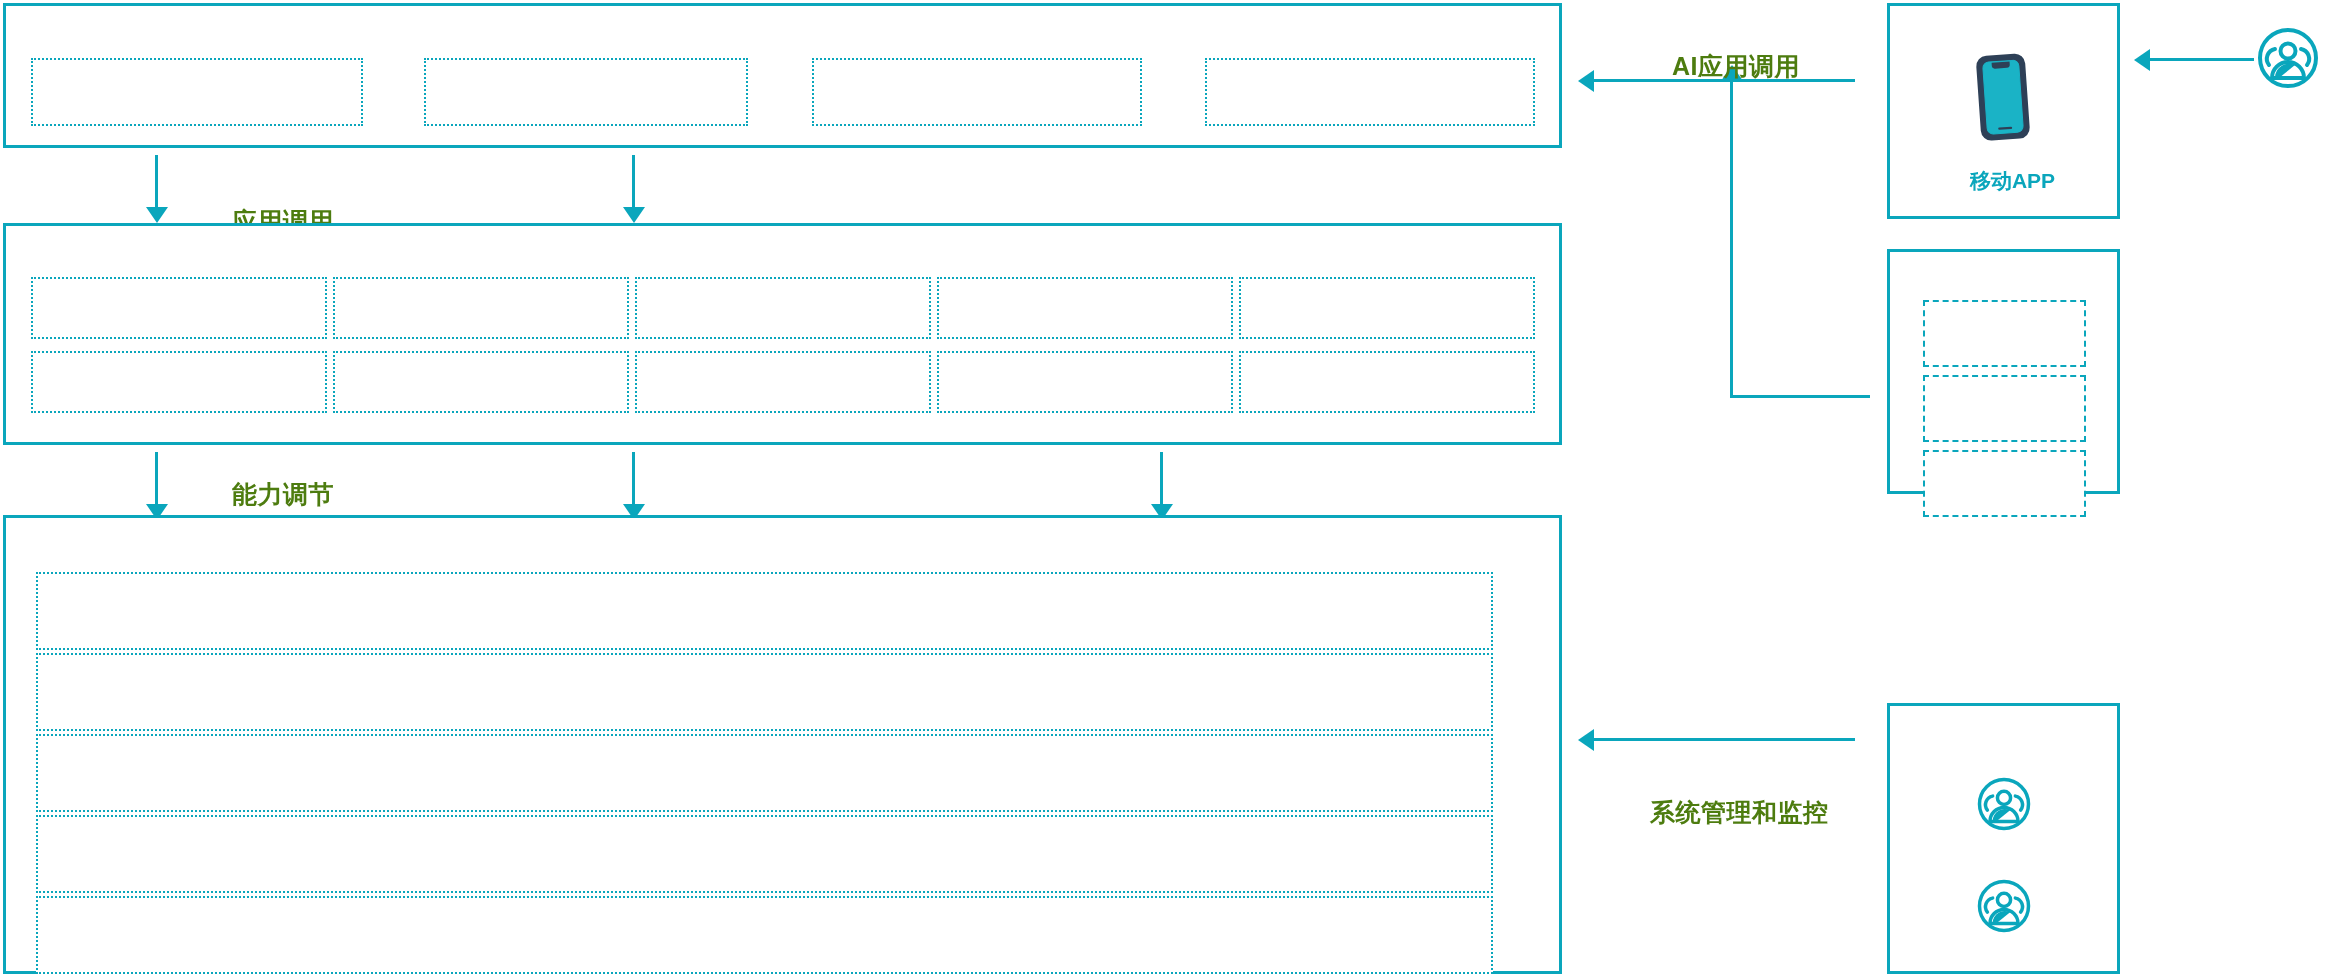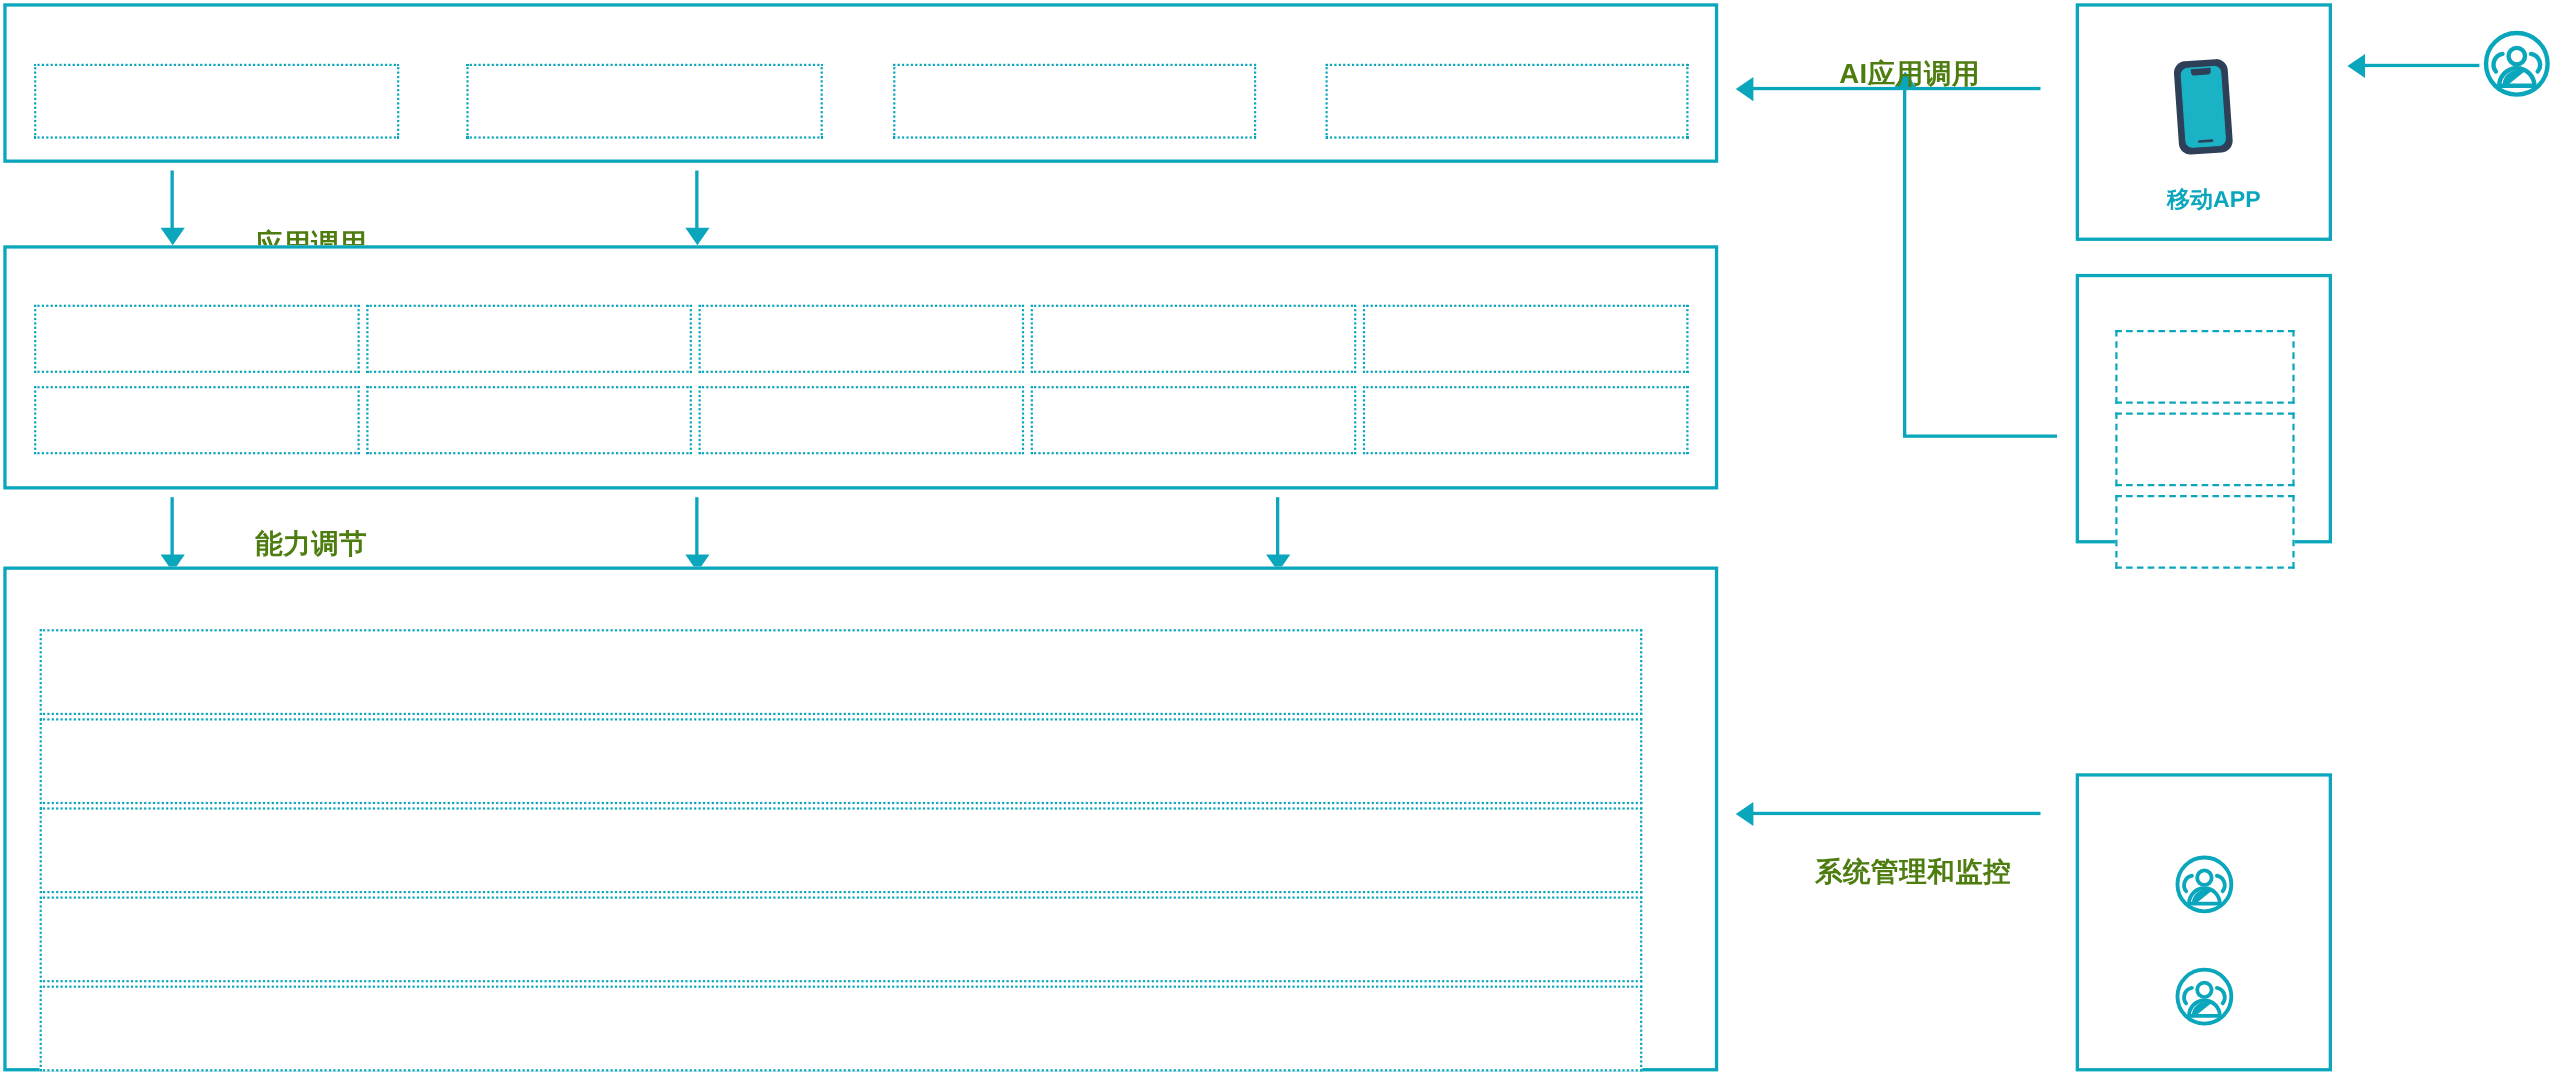--- a/index.html
+++ b/index.html
@@ -148,21 +148,21 @@
   <div class="dbox" style="left:36px; top:896px; width:1457px; height:78px;"></div>
 
   <div class="arrow-h left" style="left:1593px; top:79px; width:262px;"></div>
 
   <div class="arrow-v up" style="left:1730px; top:80px; height:317px;"></div>
 
   <div class="arrow-h" style="left:1730px; top:395px; width:140px;"></div>
   <div class="flow-label" style="left:1672px; top:50px;">AI应用调用</div>
 
   <div class="arrow-h left" style="left:1593px; top:738px; width:262px;"></div>
-  <div class="flow-label" style="left:1650px; top:776px;">系统管理和监控</div>
+  <div class="flow-label" style="left:1650px; top:796px;">系统管理和监控</div>
 
   <div class="card" style="left:1887px; top:3px; width:233px; height:216px;"></div>
   <div class="icon-wrap" style="left:1974px; top:53px;">
     <svg width="62" height="88" viewBox="0 0 62 88">
       <g transform="rotate(-4 31 44)">
         <rect x="6" y="3" width="46" height="82" rx="9" ry="9" fill="#2E4057" stroke="#2E4057" stroke-width="3"></rect>
         <rect x="11" y="8" width="36" height="72" rx="6" ry="6" fill="#1AB3C6" stroke="#1AB3C6" stroke-width="1"></rect>
         <path d="M20 9 h18 v3 a3 3 0 0 1 -3 3 h-12 a3 3 0 0 1 -3 -3 z" fill="#2E4057"></path>
         <rect x="22" y="74" width="14" height="2.4" rx="1.2" fill="#2E4057"></rect>
       </g>

